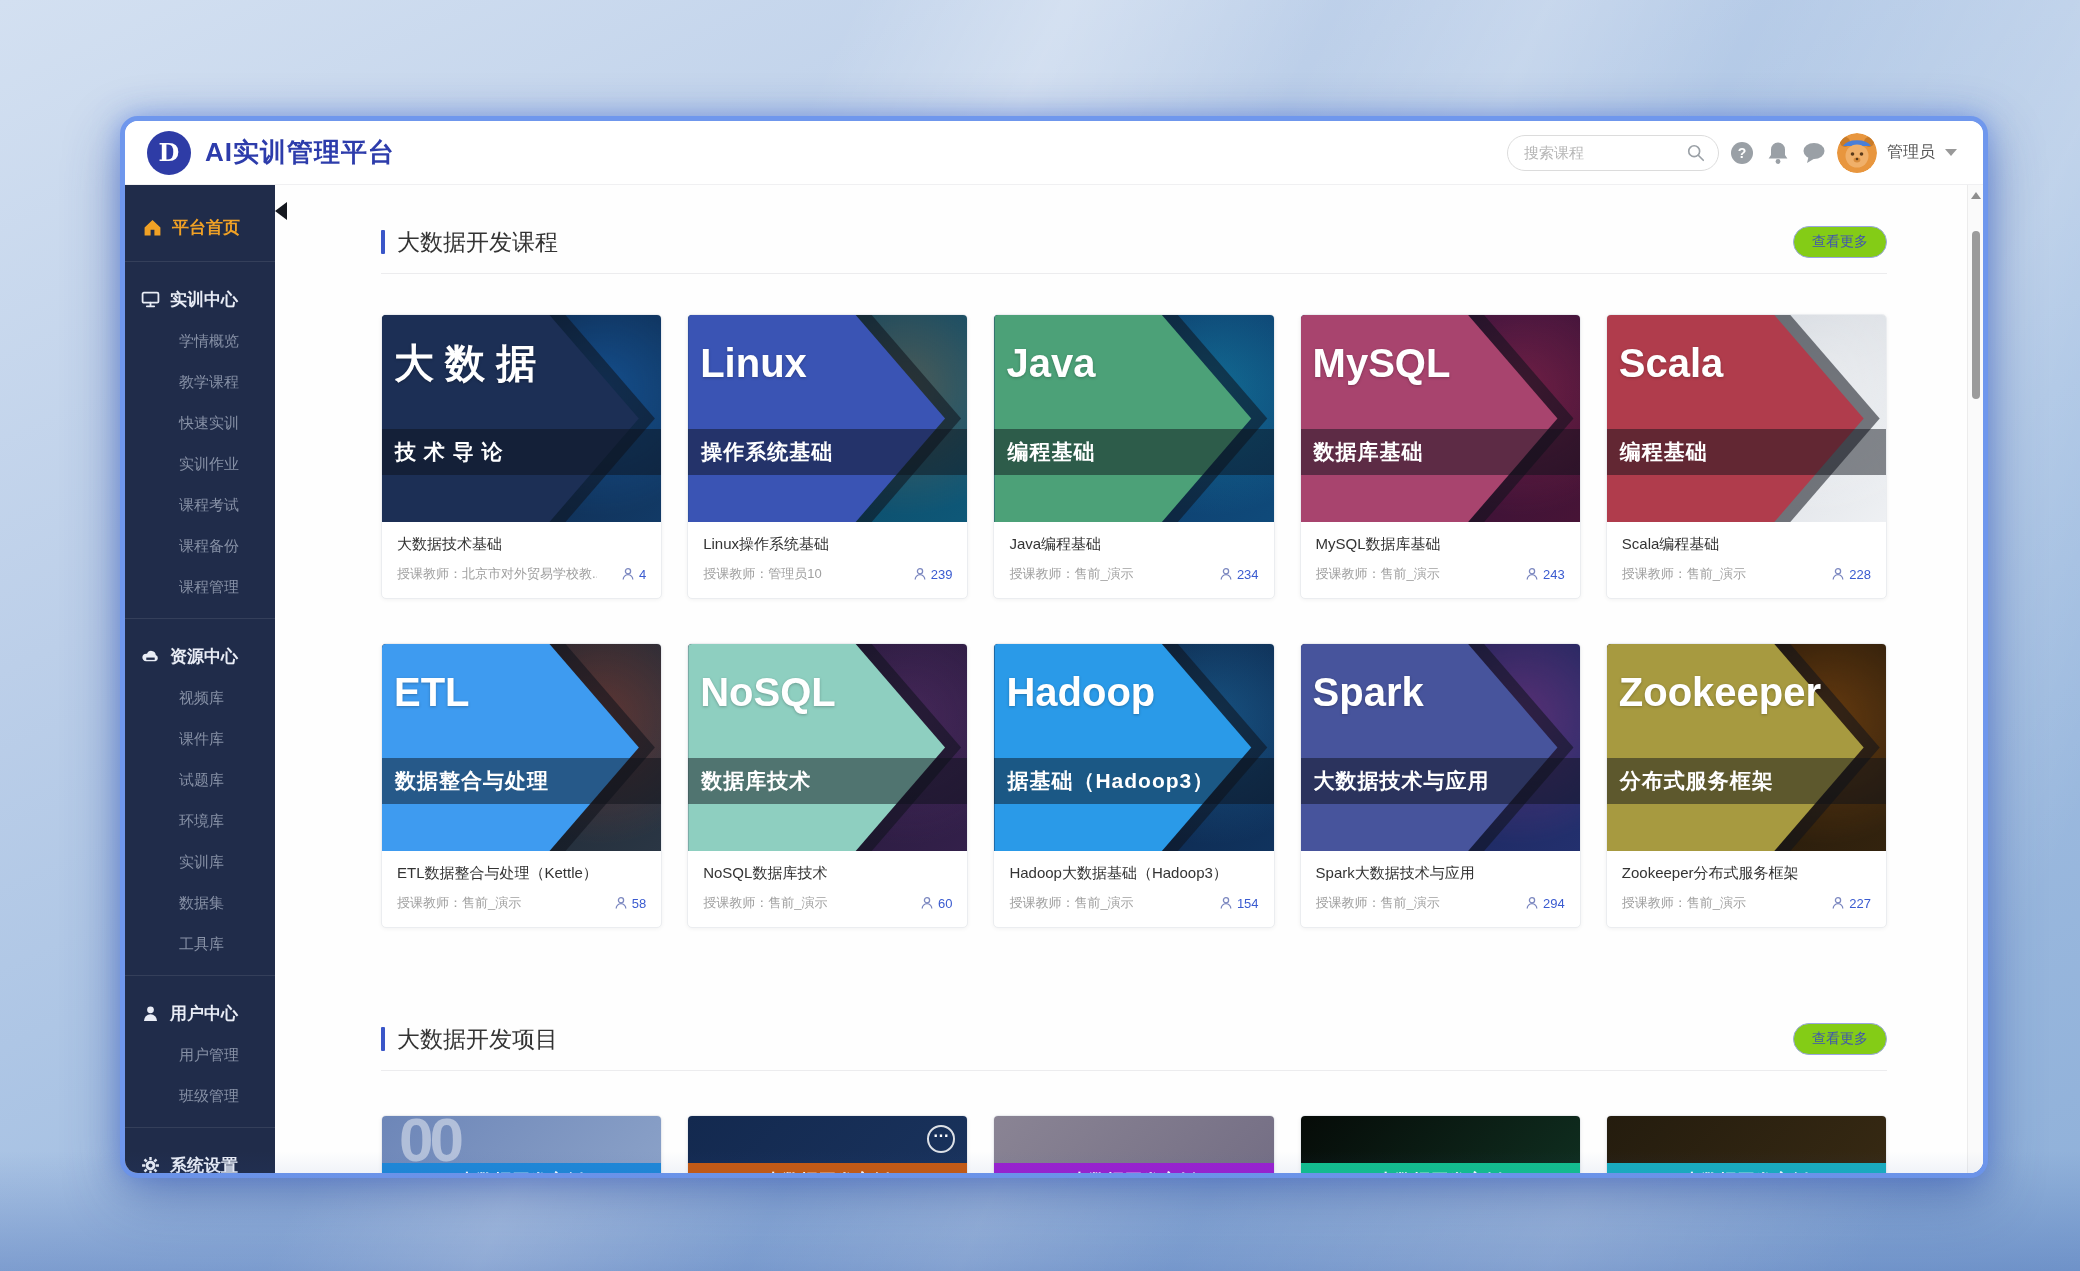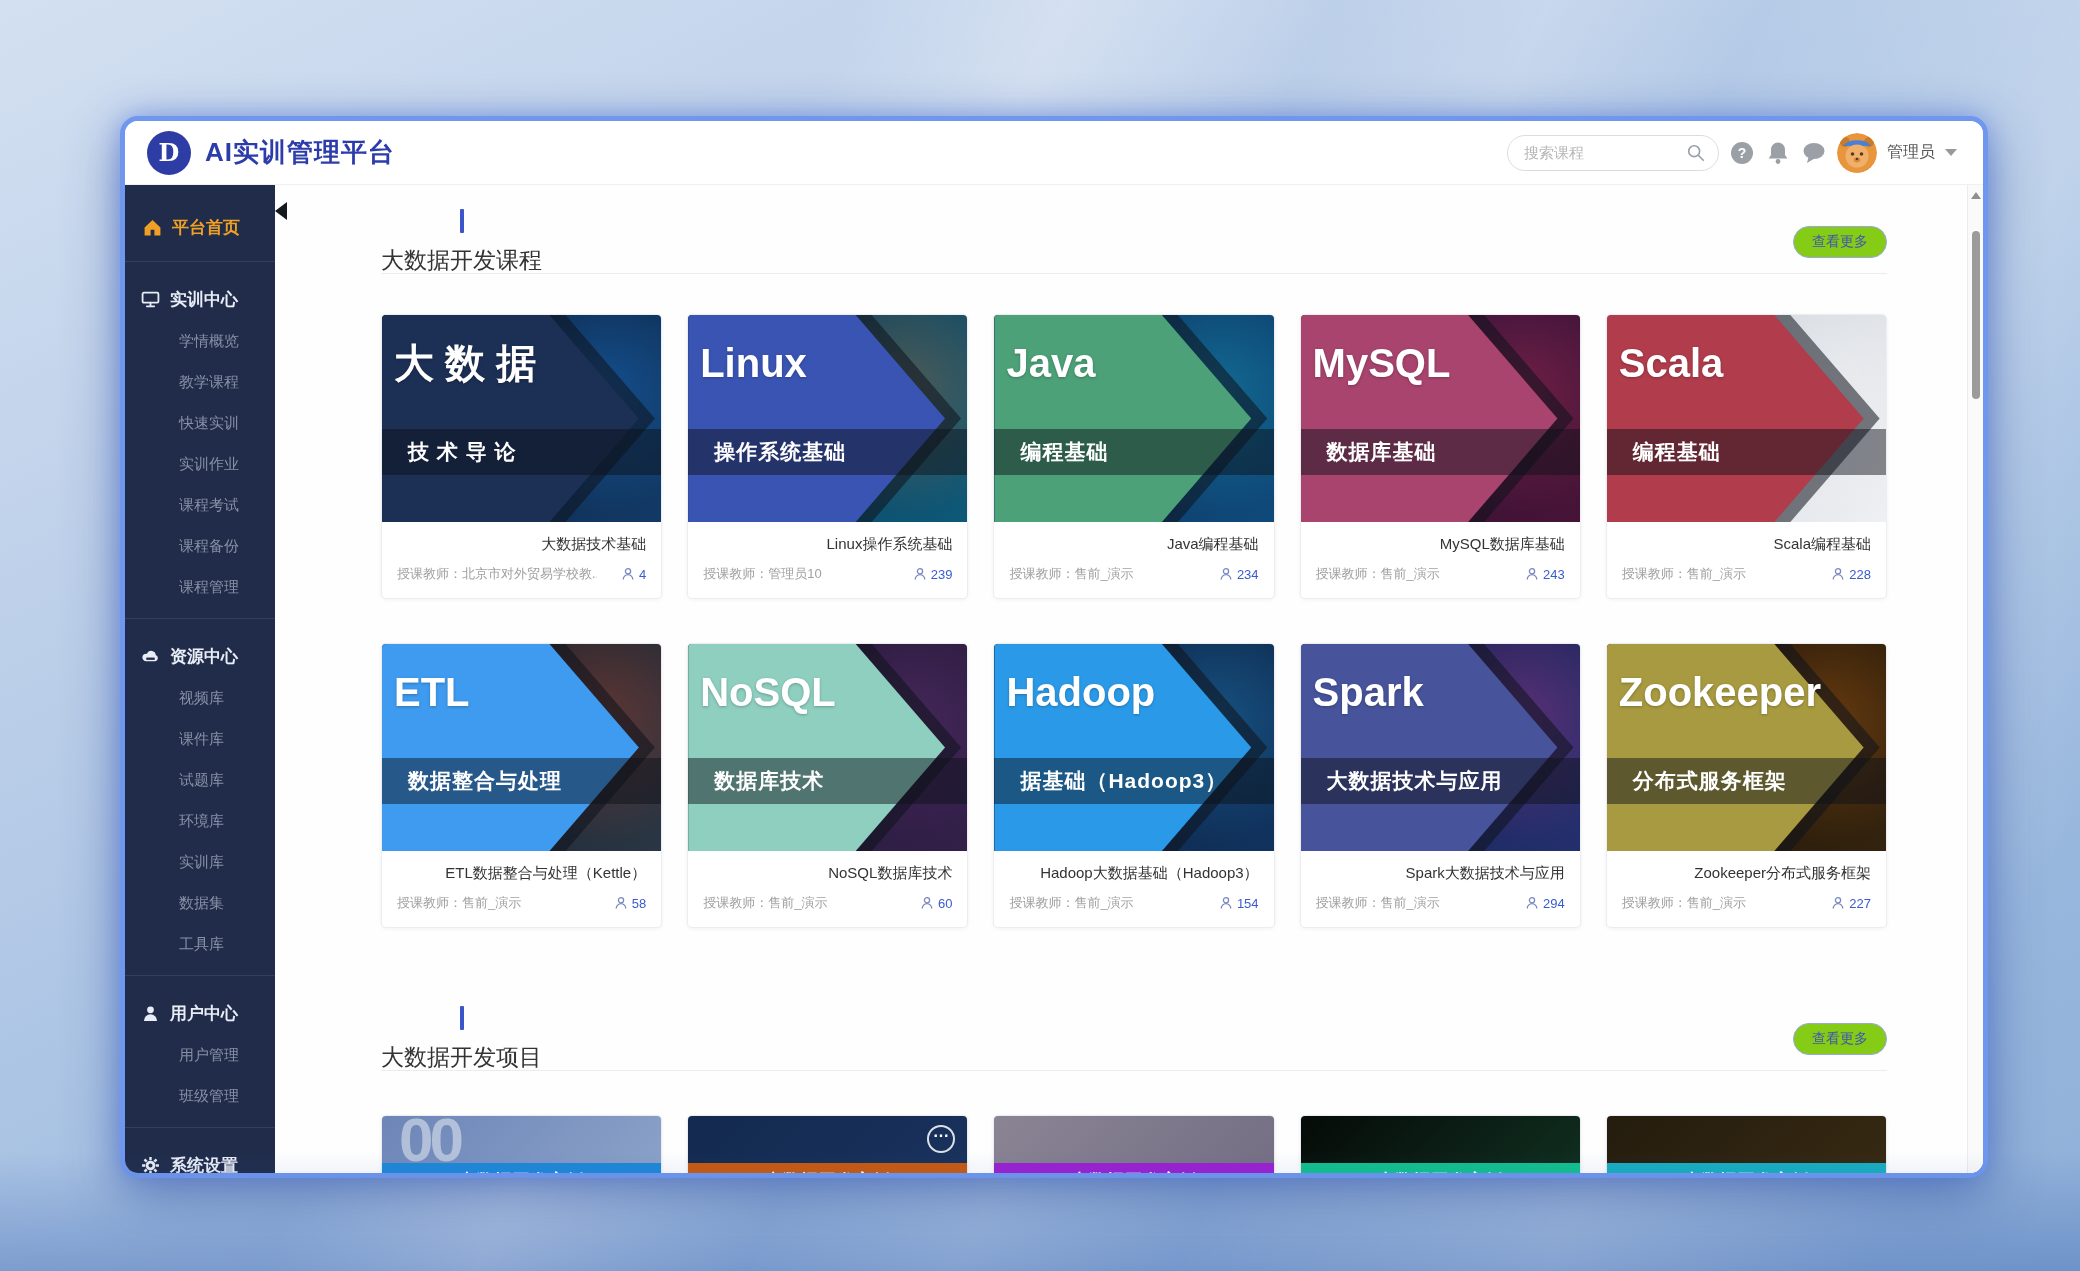--- a/index.html
+++ b/index.html
@@ -80,21 +80,21 @@
     flex:1; position:relative; background:#fefefe; overflow:hidden;
     padding:0 96px 0 106px;
   }
   .collapse-tri {
     position:absolute; left:0; top:17px; width:0; height:0;
     border-top:9px solid transparent; border-bottom:9px solid transparent;
     border-right:12px solid #15181f; cursor:pointer;
   }
 
   .section-head { display:flex; align-items:center; justify-content:space-between; margin-top:42px; height:30px; }
-  .section-title { display:flex; align-items:center; gap:12px; font-size:23px; color:#333;flex-direction:column; }
+  .section-title { display:flex; align-items:center; gap:12px; font-size:23px; color:#333; }
   .title-bar { width:4px; height:24px; background:#3a56c8; border-radius:1px; }
   .more-btn {
     border:1px solid #9aa6e0; color:#4054b2; background:#84cc16; font-size:14px;
     padding:6px 18px; border-radius:16px; cursor:pointer; font-family:inherit;
   }
   .section-rule { height:1px; background:#ececee; margin-top:16px; }
 
   .card-grid { display:grid; grid-template-columns:repeat(5,1fr); gap:44px 25px; margin-top:40px; }
   .card-grid.projects { margin-top:44px; }
 
@@ -103,28 +103,28 @@
     box-shadow:0 1px 4px rgba(0,0,0,.05); cursor:pointer;
   }
   .thumb { position:relative; height:207px; overflow:hidden; }
   .arrow-shadow, .arrow {
     position:absolute; inset:0;
     clip-path: polygon(0 0, 60% 0, 92% 50%, 60% 100%, 0 100%);
   }
   .arrow-shadow { transform:translateX(16px); background:rgba(14,18,28,.55); }
   .band {
     position:absolute; left:0; right:0; top:114px; height:46px;
-    background:rgba(12,16,26,.48); display:flex; align-items:center; padding-left:26px;
+    background:rgba(12,16,26,.48); display:flex; align-items:center; padding-left:13px;
   }
   .band-text { color:#fff; font-size:21px; font-weight:bold; letter-spacing:1px; white-space:nowrap; }
   .banner-title {
     position:absolute; left:12px; top:26px; color:#fff; font-size:40px; font-weight:bold;
     line-height:1.1; white-space:nowrap; text-shadow:0 1px 3px rgba(0,0,0,.25);
   }
-  .card-info { padding:13px 15px 15px;text-align:right; }
+  .card-info { padding:13px 15px 15px; }
   .card-title { font-size:15px; color:#333; margin-bottom:11px; white-space:nowrap; overflow:hidden; }
   .card-meta { display:flex; align-items:center; justify-content:space-between; }
   .teacher { font-size:13px; color:#a0a0a0; white-space:nowrap; overflow:hidden; max-width:200px; }
   .count-wrap { display:flex; align-items:center; gap:4px; flex:0 0 auto; }
   .count-num { font-size:13px; color:#3a5bd0; }
 
   .project-card {
     background:#fff; border:1px solid #ebedf0; border-radius:5px; overflow:hidden;
     box-shadow:0 1px 4px rgba(0,0,0,.05); cursor:pointer;
   }

